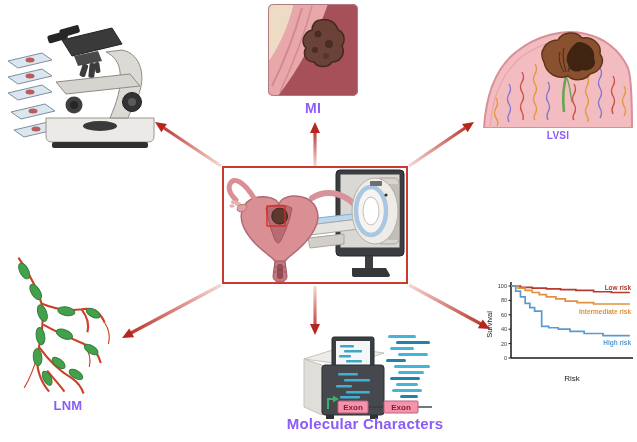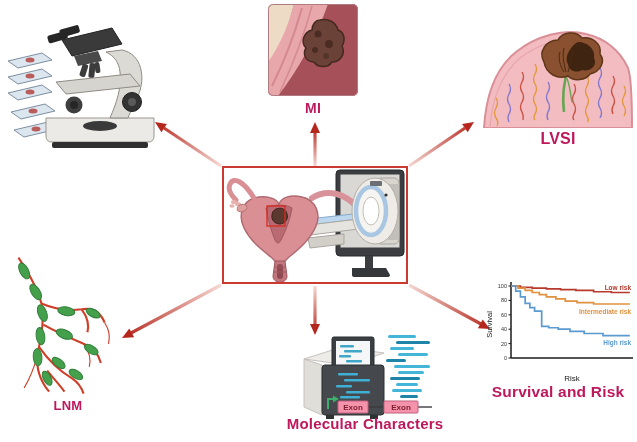--- a/index.html
+++ b/index.html
@@ -1,25 +1,25 @@
 <!DOCTYPE html>
 <html><head>
 <meta charset="utf-8">
 <style>
   html,body{margin:0;padding:0;background:#fff;}
   #figure{position:relative;width:637px;height:442px;background:#fff;overflow:hidden;
           font-family:"Liberation Sans",sans-serif;}
   .node{position:absolute;}
-  .cap{font-weight:bold;color:#be185d;text-align:center;letter-spacing:.2px;}
+  .cap{font-weight:bold;color:#8b5cf6;text-align:center;letter-spacing:.2px;}
   #arrows{position:absolute;left:0;top:0;width:637px;height:442px;pointer-events:none;}
   #center-box{position:absolute;left:222px;top:166px;width:186px;height:118px;
               border:2px solid #cb3a31;background:#fff;box-sizing:border-box;}
   .lab-typegrade{position:absolute;left:6px;top:150px;width:160px;font-size:15px;}
   .lab-mi{position:absolute;left:268px;top:98px;width:90px;font-size:14px;}
-  .lab-lvsi{position:absolute;left:482px;top:128px;width:152px;font-size:16px;}
+  .lab-lvsi{position:absolute;left:482px;top:128px;width:152px;font-size:10px;}
   .lab-lnm{position:absolute;left:18px;top:398px;width:100px;font-size:13px;}
   .lab-mol{position:absolute;left:230px;top:414px;width:190px;font-size:15px;}
   #survival-block{position:absolute;left:481px;top:280px;width:154px;}
   #survival-block .ylab{position:absolute;left:-22px;top:40px;font-size:7.5px;color:#222;
       transform:rotate(-90deg);width:60px;text-align:center;}
   #survival-block .xlab{font-size:8px;color:#222;text-align:center;padding-left:28px;margin-top:-4px;}
   #survival-block .cap{font-size:15.5px;margin-top:0px;}
 </style>
 </head>
 <body>
@@ -353,16 +353,15 @@
         <line x1="27.5" y1="6" x2="30" y2="6" stroke="#1a1a1a" stroke-width="1"></line>
         <text x="26" y="8" text-anchor="end" font-size="5.5" fill="#333" font-family="Liberation Sans, sans-serif">100</text>
         <path d="M30,6 H39.44 V7.439999999999998 H51.239999999999995 V8.159999999999997 H65.4 V8.879999999999995 H79.56 V9.600000000000009 H94.9 V10.320000000000007 H112.6 V11.759999999999991 H130.3 V12.480000000000004 H148 V13.200000000000003 H148" fill="none" stroke="#b83a2e" stroke-width="1.7"></path>
         <text x="150" y="10.200000000000003" text-anchor="end" font-size="6.5" font-weight="bold" fill="#b83a2e" font-family="Liberation Sans, sans-serif">Low risk</text>
         <path d="M30,6 H37.08 V8.159999999999997 H44.16 V10.320000000000007 H51.239999999999995 V12.480000000000004 H58.32 V14.64 H65.4 V16.800000000000004 H74.84 V18.96 H84.28 V21.119999999999997 H96.08000000000001 V22.560000000000002 H112.6 V24 H148 V24.72 H148" fill="none" stroke="#e0913f" stroke-width="1.7"></path>
         <text x="150" y="33.72" text-anchor="end" font-size="6.5" font-weight="bold" fill="#e0913f" font-family="Liberation Sans, sans-serif">Intermediate risk</text>
         <path d="M30,6 H34.72 V11.039999999999992 H39.44 V16.800000000000004 H44.16 V23.28 H48.879999999999995 V27.6 H53.6 V31.199999999999996 H60.68 V46.32 H67.75999999999999 V47.760000000000005 H77.2 V49.2 H89 V51.36 H103.16 V53.519999999999996 H122.04 V55.68 H148 V56.400000000000006 H148" fill="none" stroke="#5b9ad0" stroke-width="1.7"></path>
         <text x="150" y="65.4" text-anchor="end" font-size="6.5" font-weight="bold" fill="#5b9ad0" font-family="Liberation Sans, sans-serif">High risk</text>
       </svg>
     <div class="xlab">Risk</div>
-    <div class="cap">Survival and Risk</div>
   </div>
 
 </div>
 
 </body></html>

